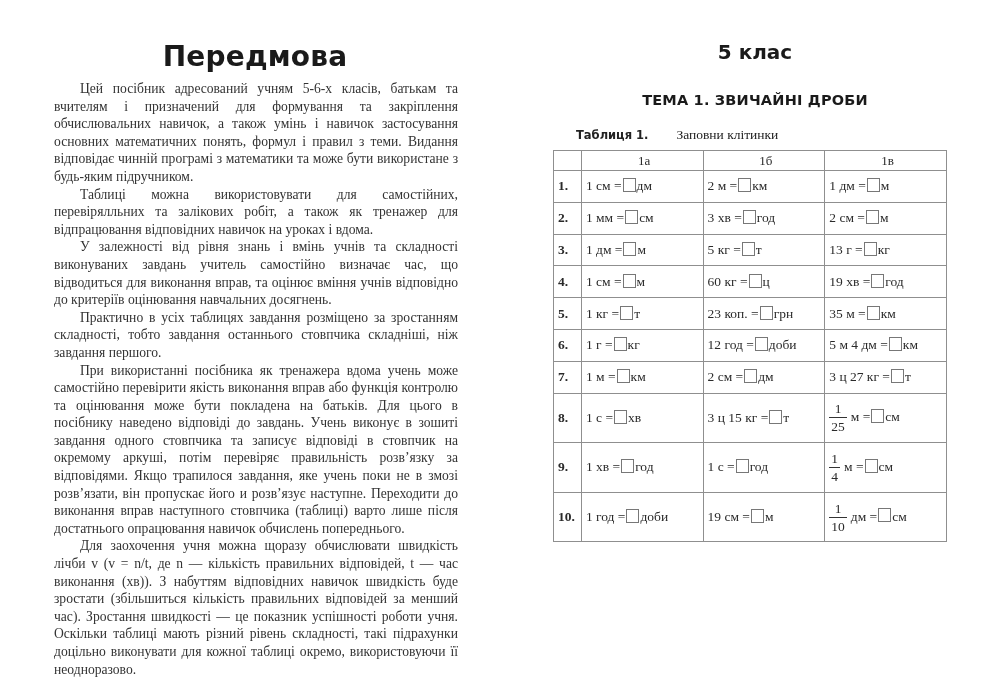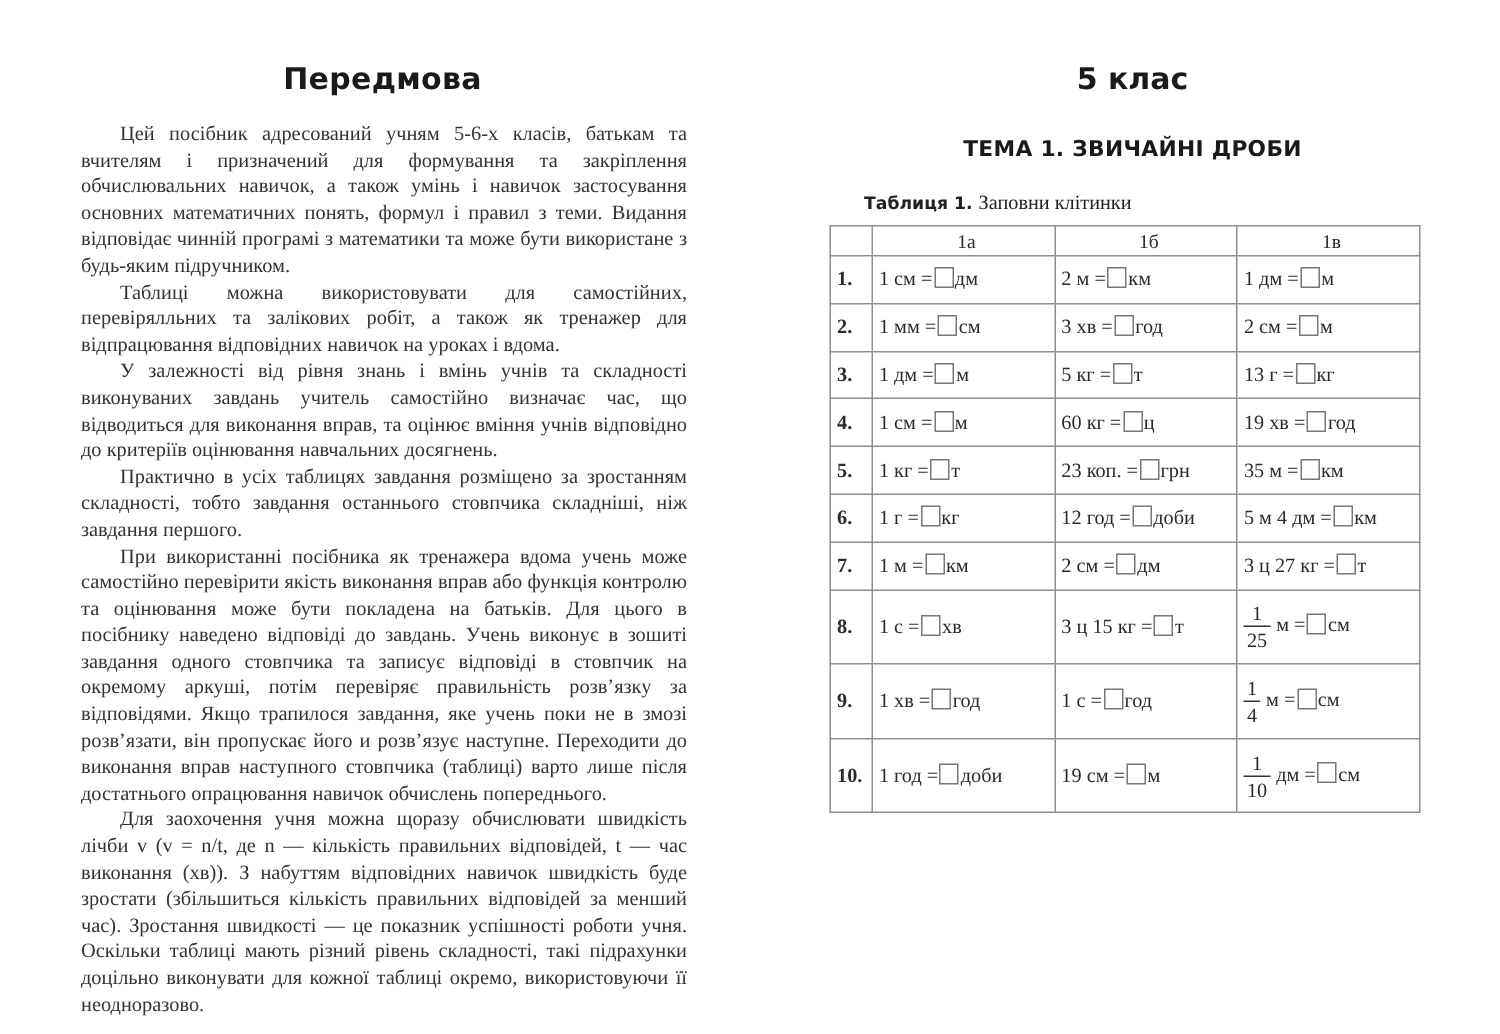--- a/index.html
+++ b/index.html
@@ -10,21 +10,21 @@
     .page-left { left: 0; width: 500px; }
     .page-right { left: 500px; width: 500px; }
 
     .heading {
       font-family: "DejaVu Sans", sans-serif;
       font-weight: bold;
       color: #1a1a1a;
       text-align: center;
       position: absolute;
     }
-    .left-title { top: 40px; left: 40px; width: 430px; font-size: 20px; letter-spacing: 0.2px; }
+    .left-title { top: 40px; left: 40px; width: 430px; font-size: 28px; letter-spacing: 0.2px; }
 
     .preface {
       position: absolute;
       top: 80px;
       left: 54px;
       width: 404px;
       font-family: "Liberation Serif", serif;
       font-size: 13.6px;
       line-height: 17.6px;
       text-align: justify;
@@ -36,21 +36,21 @@
     .topic-title { top: 92px; left: 40px; width: 430px; font-size: 14.5px; letter-spacing: 0.2px; }
 
     .table-caption {
       position: absolute;
       top: 127px;
       left: 76px;
       font-size: 12.5px;
       color: #222;
     }
     .table-caption .cap-label { font-family: "DejaVu Sans", sans-serif; font-weight: bold; font-size: 11.5px; }
-    .table-caption .cap-text { font-family: "Liberation Serif", serif; font-size: 13.5px; }
+    .table-caption .cap-text { font-family: "Liberation Serif", serif; font-size: 13.5px; margin-left: 24px; }
 
     table.exercise {
       position: absolute;
       top: 150px;
       left: 53px;
       width: 394px;
       border-collapse: collapse;
       font-family: "Liberation Serif", serif;
       font-size: 13.5px;
       color: #2a2a2a;

